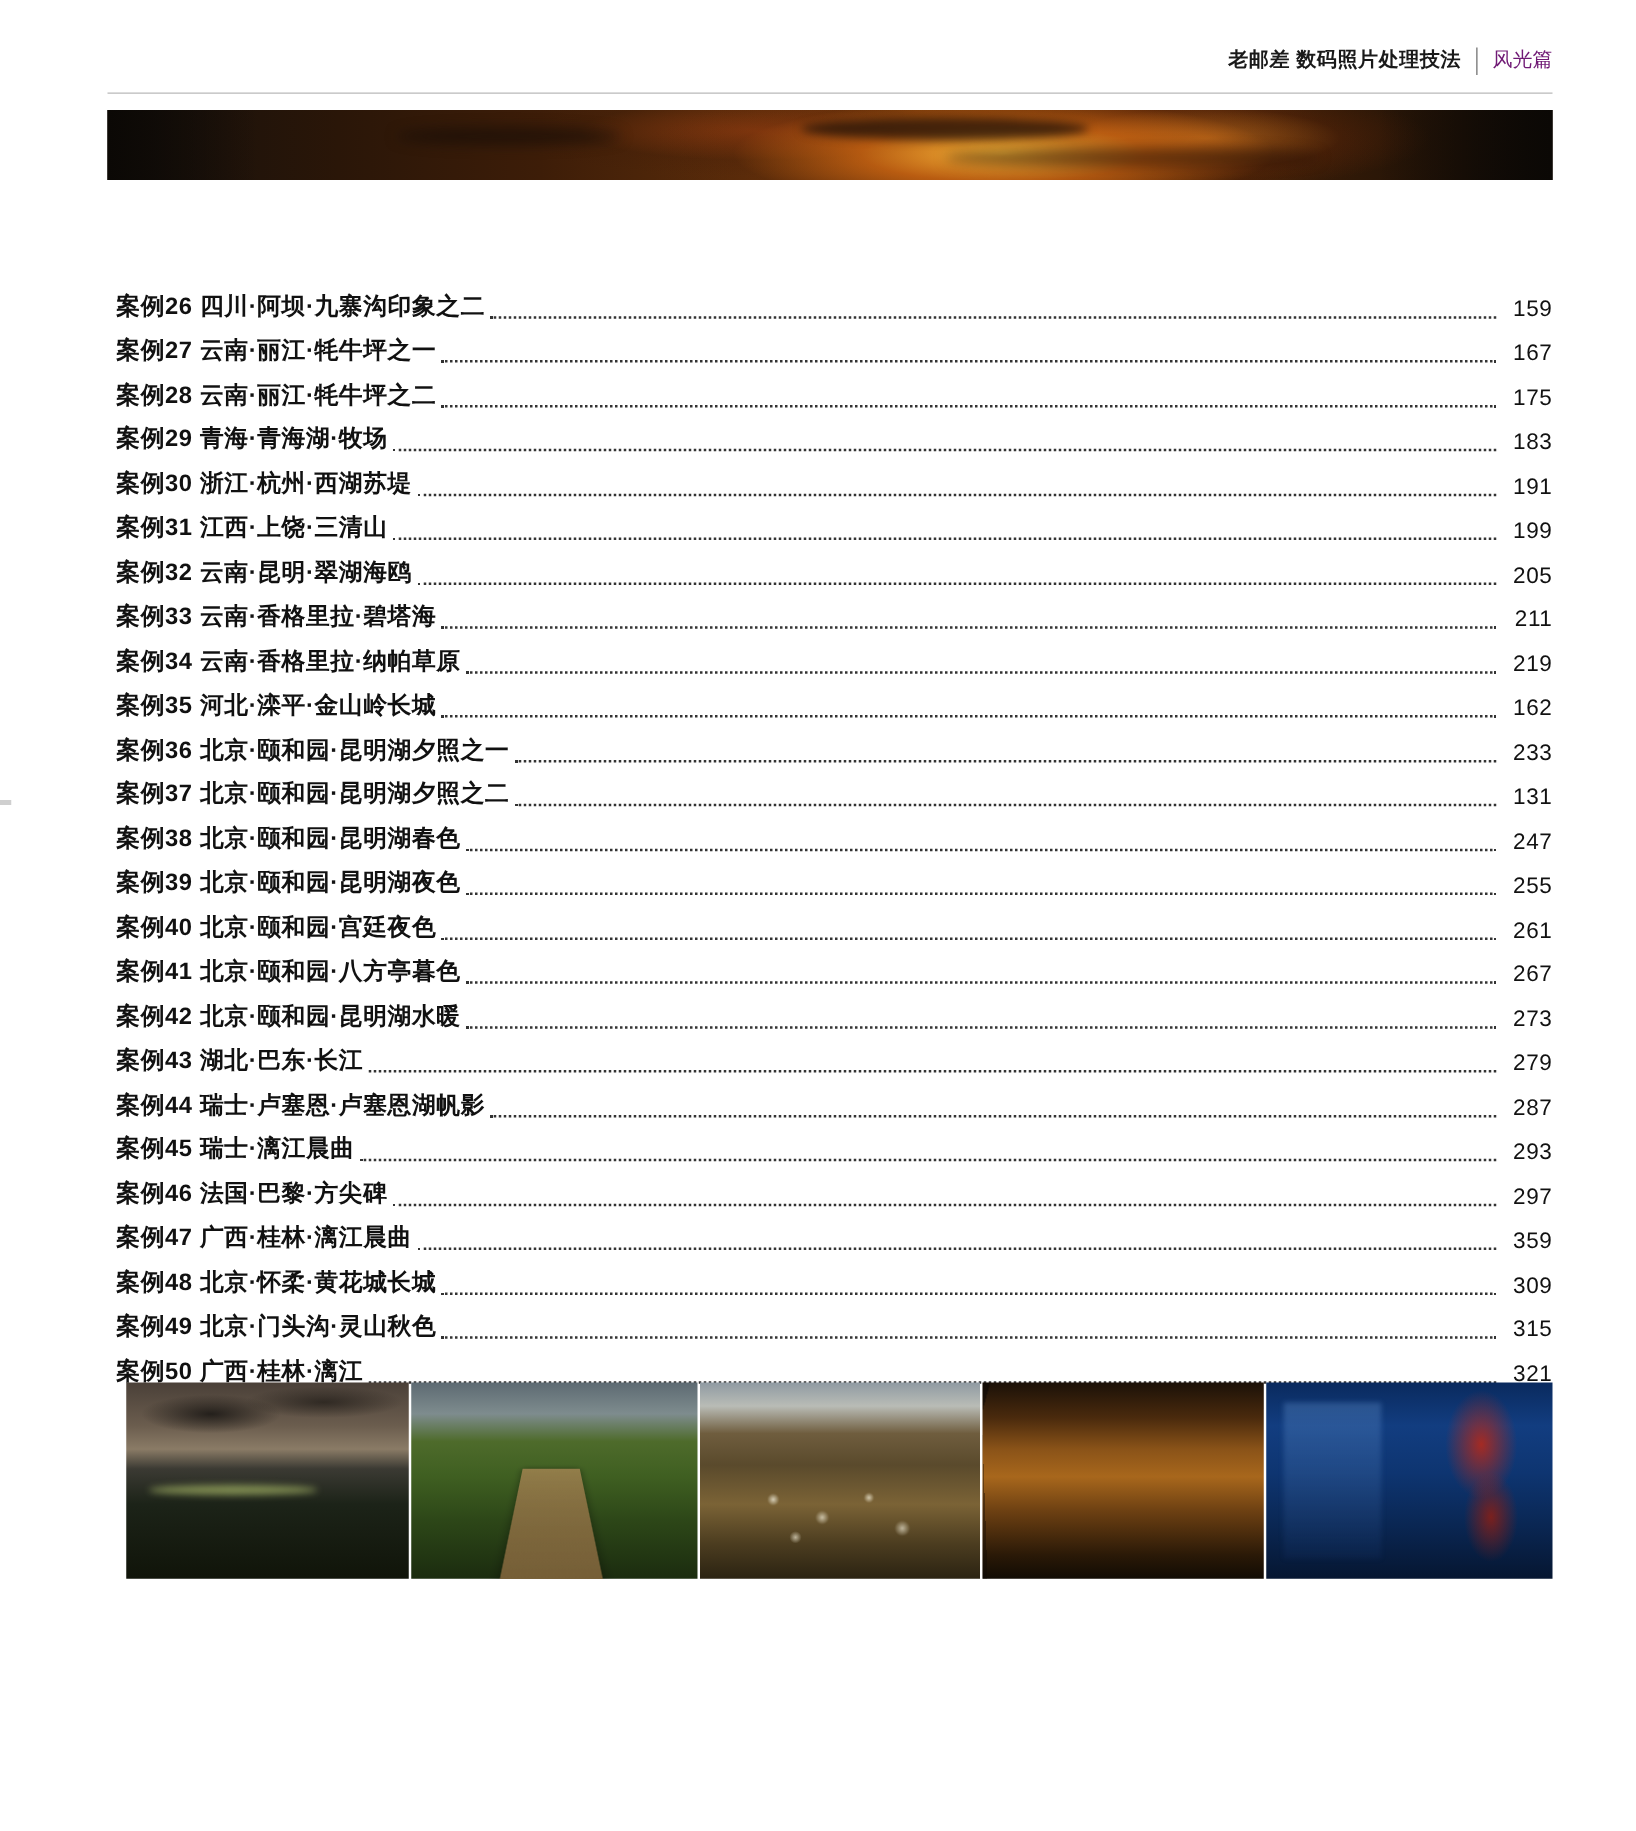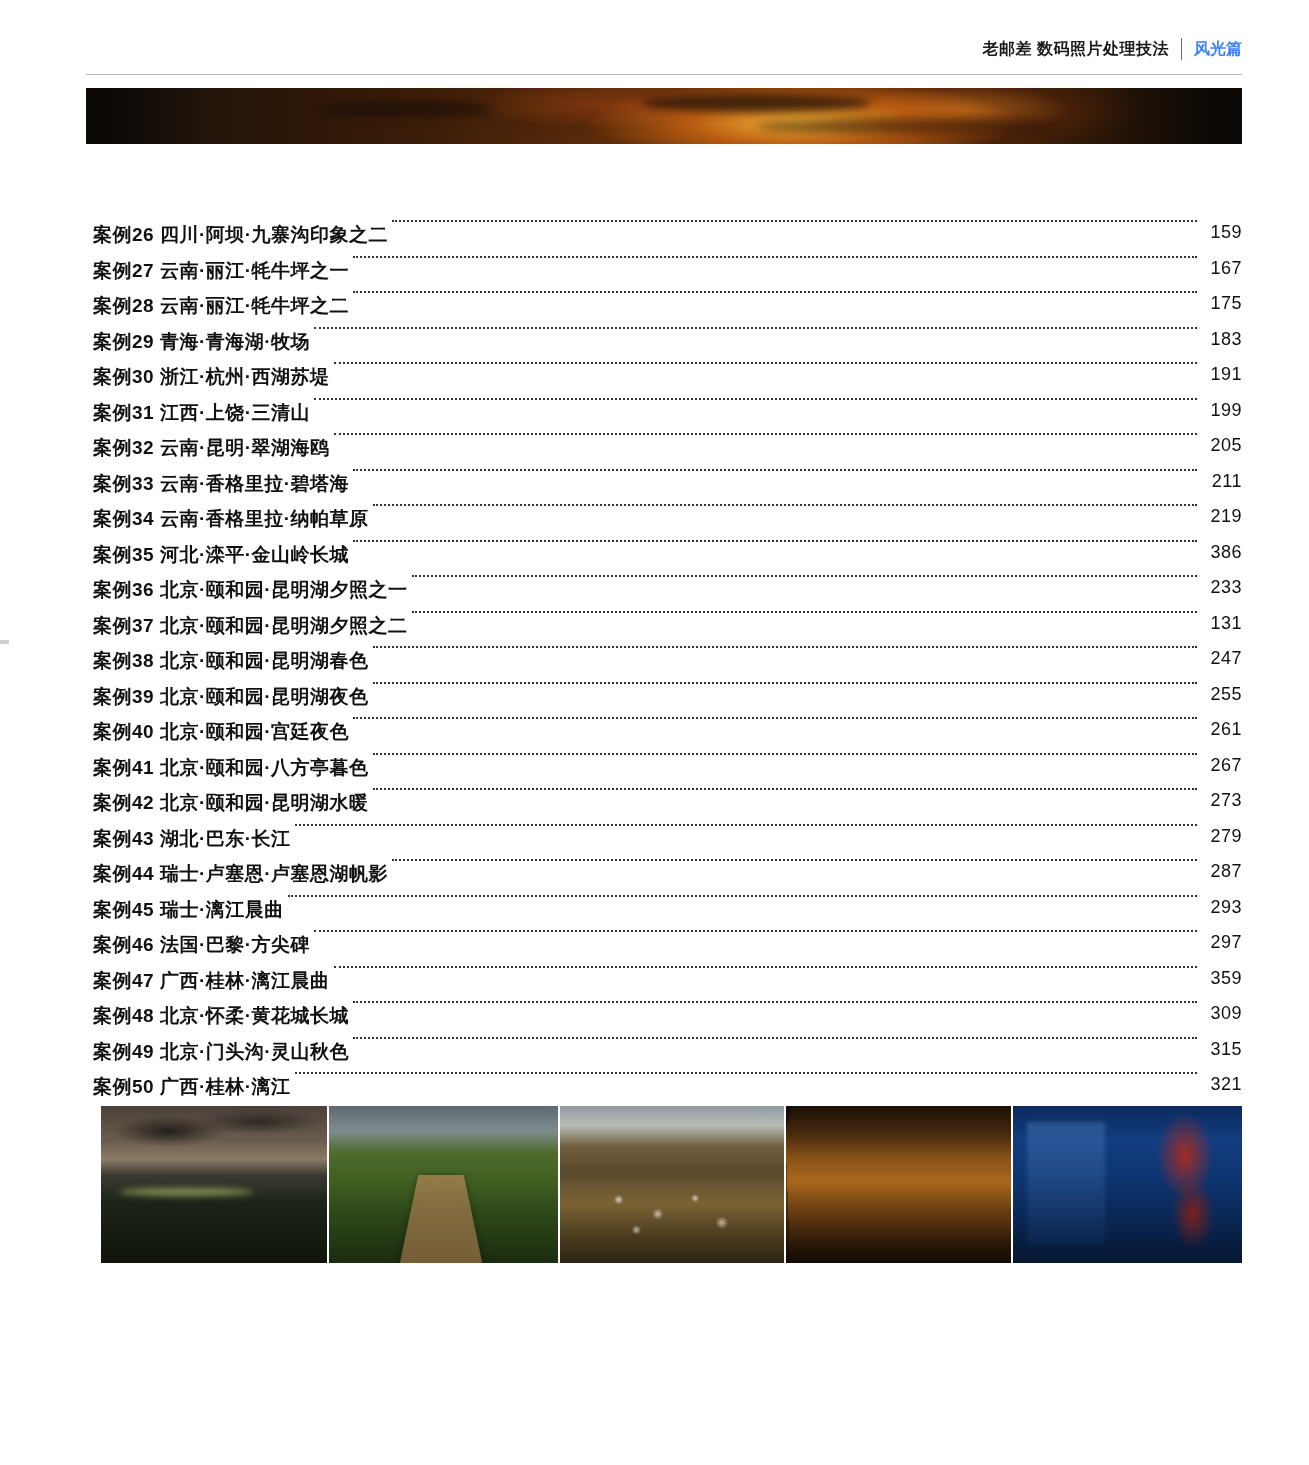--- a/index.html
+++ b/index.html
@@ -54,22 +54,22 @@
     white-space: nowrap;
   }
   .header-divider {
     width: 1px;
     background: #6d6d6d;
     height: 22px;
     margin: 0 12px;
   }
   .header-section {
     font-size: 16px;
-    font-weight: bold;
-    color: #3b82f6;
+    font-weight: normal;
+    color: #701a75;
     line-height: 22px;
     white-space: nowrap;
   }
 
   
   .banner {
     position: absolute;
     left: 86px;
     top: 88px;
     width: 1156px;
@@ -127,21 +127,21 @@
 
   
   .toc {
     position: absolute;
     left: 86px;
     top: 222px;
     width: 1156px;
   }
   .toc-row {
     display: flex;
-    align-items: flex-start;
+    align-items: flex-end;
     height: 35.5px;
     font-size: 19px;
     color: #111;
     white-space: nowrap;
   }
   .toc-label {
     font-weight: bold;
     letter-spacing: 0.5px;
     padding-left: 7px;
   }
@@ -336,21 +336,21 @@
         <span class="toc-page">211</span>
       </div>
       <div class="toc-row">
         <span class="toc-label">案例34  云南·香格里拉·纳帕草原</span>
         <span class="toc-dots"></span>
         <span class="toc-page">219</span>
       </div>
       <div class="toc-row">
         <span class="toc-label">案例35  河北·滦平·金山岭长城</span>
         <span class="toc-dots"></span>
-        <span class="toc-page">386</span>
+        <span class="toc-page">162</span>
       </div>
       <div class="toc-row">
         <span class="toc-label">案例36  北京·颐和园·昆明湖夕照之一</span>
         <span class="toc-dots"></span>
         <span class="toc-page">233</span>
       </div>
       <div class="toc-row">
         <span class="toc-label">案例37  北京·颐和园·昆明湖夕照之二</span>
         <span class="toc-dots"></span>
         <span class="toc-page">131</span>

